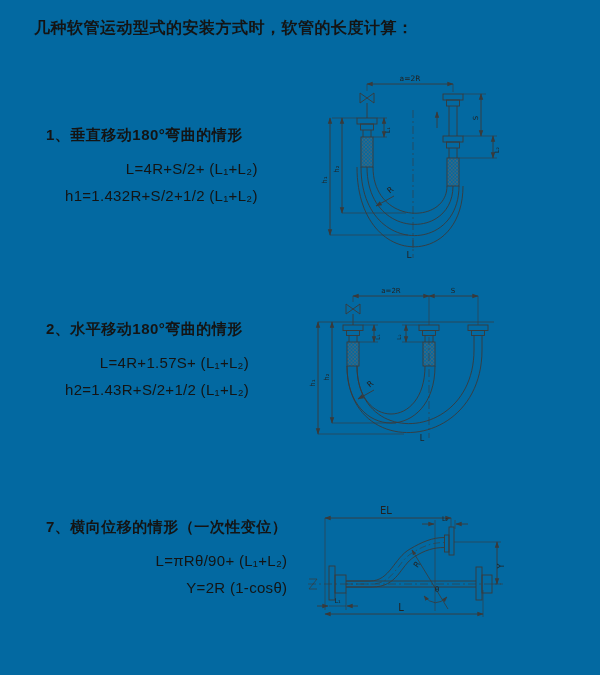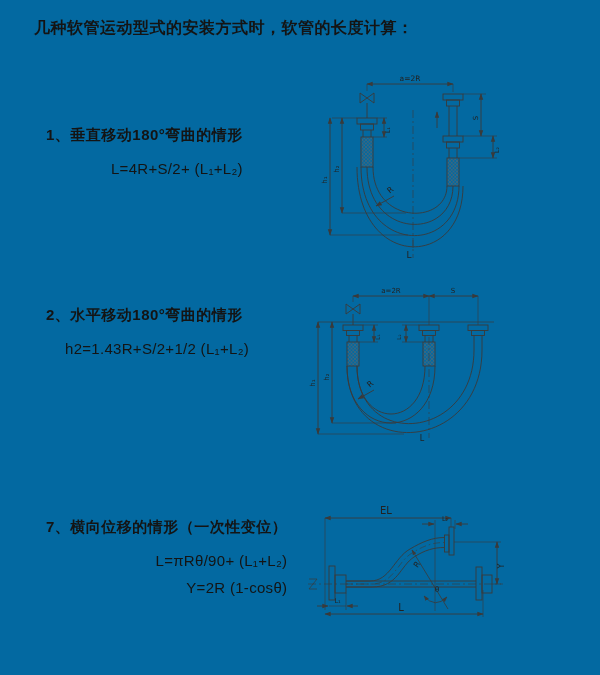--- a/index.html
+++ b/index.html
@@ -1,38 +1,39 @@
 <!DOCTYPE html>
 <html><head>
 <meta charset="utf-8">
 <style>
   html,body{margin:0;padding:0;background:#fff;}
   .page{position:relative;width:600px;height:675px;background:#0369a1;overflow:hidden;
         font-family:"Liberation Sans",sans-serif;color:#141414;}
   .title{position:absolute;left:34px;top:18px;font-size:16px;font-weight:600;letter-spacing:.5px;}
   .section{position:absolute;left:46px;}
-  .sec1{top:106px;margin-top:20px;} .sec2{top:306px;} .sec3{top:518px;}
+  .sec1{top:106px;margin-top:20px;} .sec2{top:320px;} .sec3{top:518px;}
   .heading{font-size:15px;font-weight:600;letter-spacing:.5px;margin:0 0 10px 0;}
   .formulas{margin-left:19px;}
   .formula{font-size:15px;line-height:27px;white-space:pre;letter-spacing:.3px;text-align:right;}
   .dia{position:absolute;}
   .dia text{font-family:"DejaVu Sans",sans-serif;fill:#222;}
   .d1{left:310px;top:70px;} .d2{left:306px;top:282px;} .d3{left:298px;top:498px;}
 </style>
 </head>
 <body>
 
 <div class="page">
 
   <div class="title">几种软管运动型式的安装方式时，软管的长度计算：</div>
 
   <div class="section sec1">
     <div class="heading">1、垂直移动180°弯曲的情形</div>
     <div class="formulas">
       <div class="formula">L=4R+S/2+ (L₁+L₂)</div>
+      <div class="formula">h1=1.432R+S/2+1/2 (L₁+L₂)</div>
     </div>
   </div>
 
   <svg class="dia d1" width="280" height="192" viewBox="0 0 280 192">
     <defs>
       <marker id="ar1" viewBox="0 0 10 10" refX="9" refY="5" markerWidth="7" markerHeight="7" orient="auto-start-reverse">
         <path d="M0,1.5 L10,5 L0,8.5 z" fill="#3a3a3a"></path>
       </marker>
       <pattern id="br1" width="3.5" height="3.5" patternUnits="userSpaceOnUse">
         <path d="M0,3.5 L3.5,0 M0,0 L3.5,3.5" stroke="#666" stroke-width="0.5"></path>
@@ -112,20 +113,21 @@
       <text transform="translate(82,122) rotate(-38)" font-size="8" text-anchor="middle" stroke="none">R</text>
 
       <line x1="103" y1="170" x2="103" y2="178" stroke-width="0.6"></line>
       <text x="99" y="188" font-size="9" text-anchor="middle" stroke="none">L</text>
     </g>
   </svg>
 
   <div class="section sec2">
     <div class="heading">2、水平移动180°弯曲的情形</div>
     <div class="formulas">
+      <div class="formula">L=4R+1.57S+ (L₁+L₂)</div>
       <div class="formula">h2=1.43R+S/2+1/2 (L₁+L₂)</div>
     </div>
   </div>
 
   <svg class="dia d2" width="292" height="162" viewBox="0 0 292 162">
     <defs>
       <marker id="ar2" viewBox="0 0 10 10" refX="9" refY="5" markerWidth="7" markerHeight="7" orient="auto-start-reverse">
         <path d="M0,1.5 L10,5 L0,8.5 z" fill="#3a3a3a"></path>
       </marker>
       <pattern id="br2" width="3.5" height="3.5" patternUnits="userSpaceOnUse">

